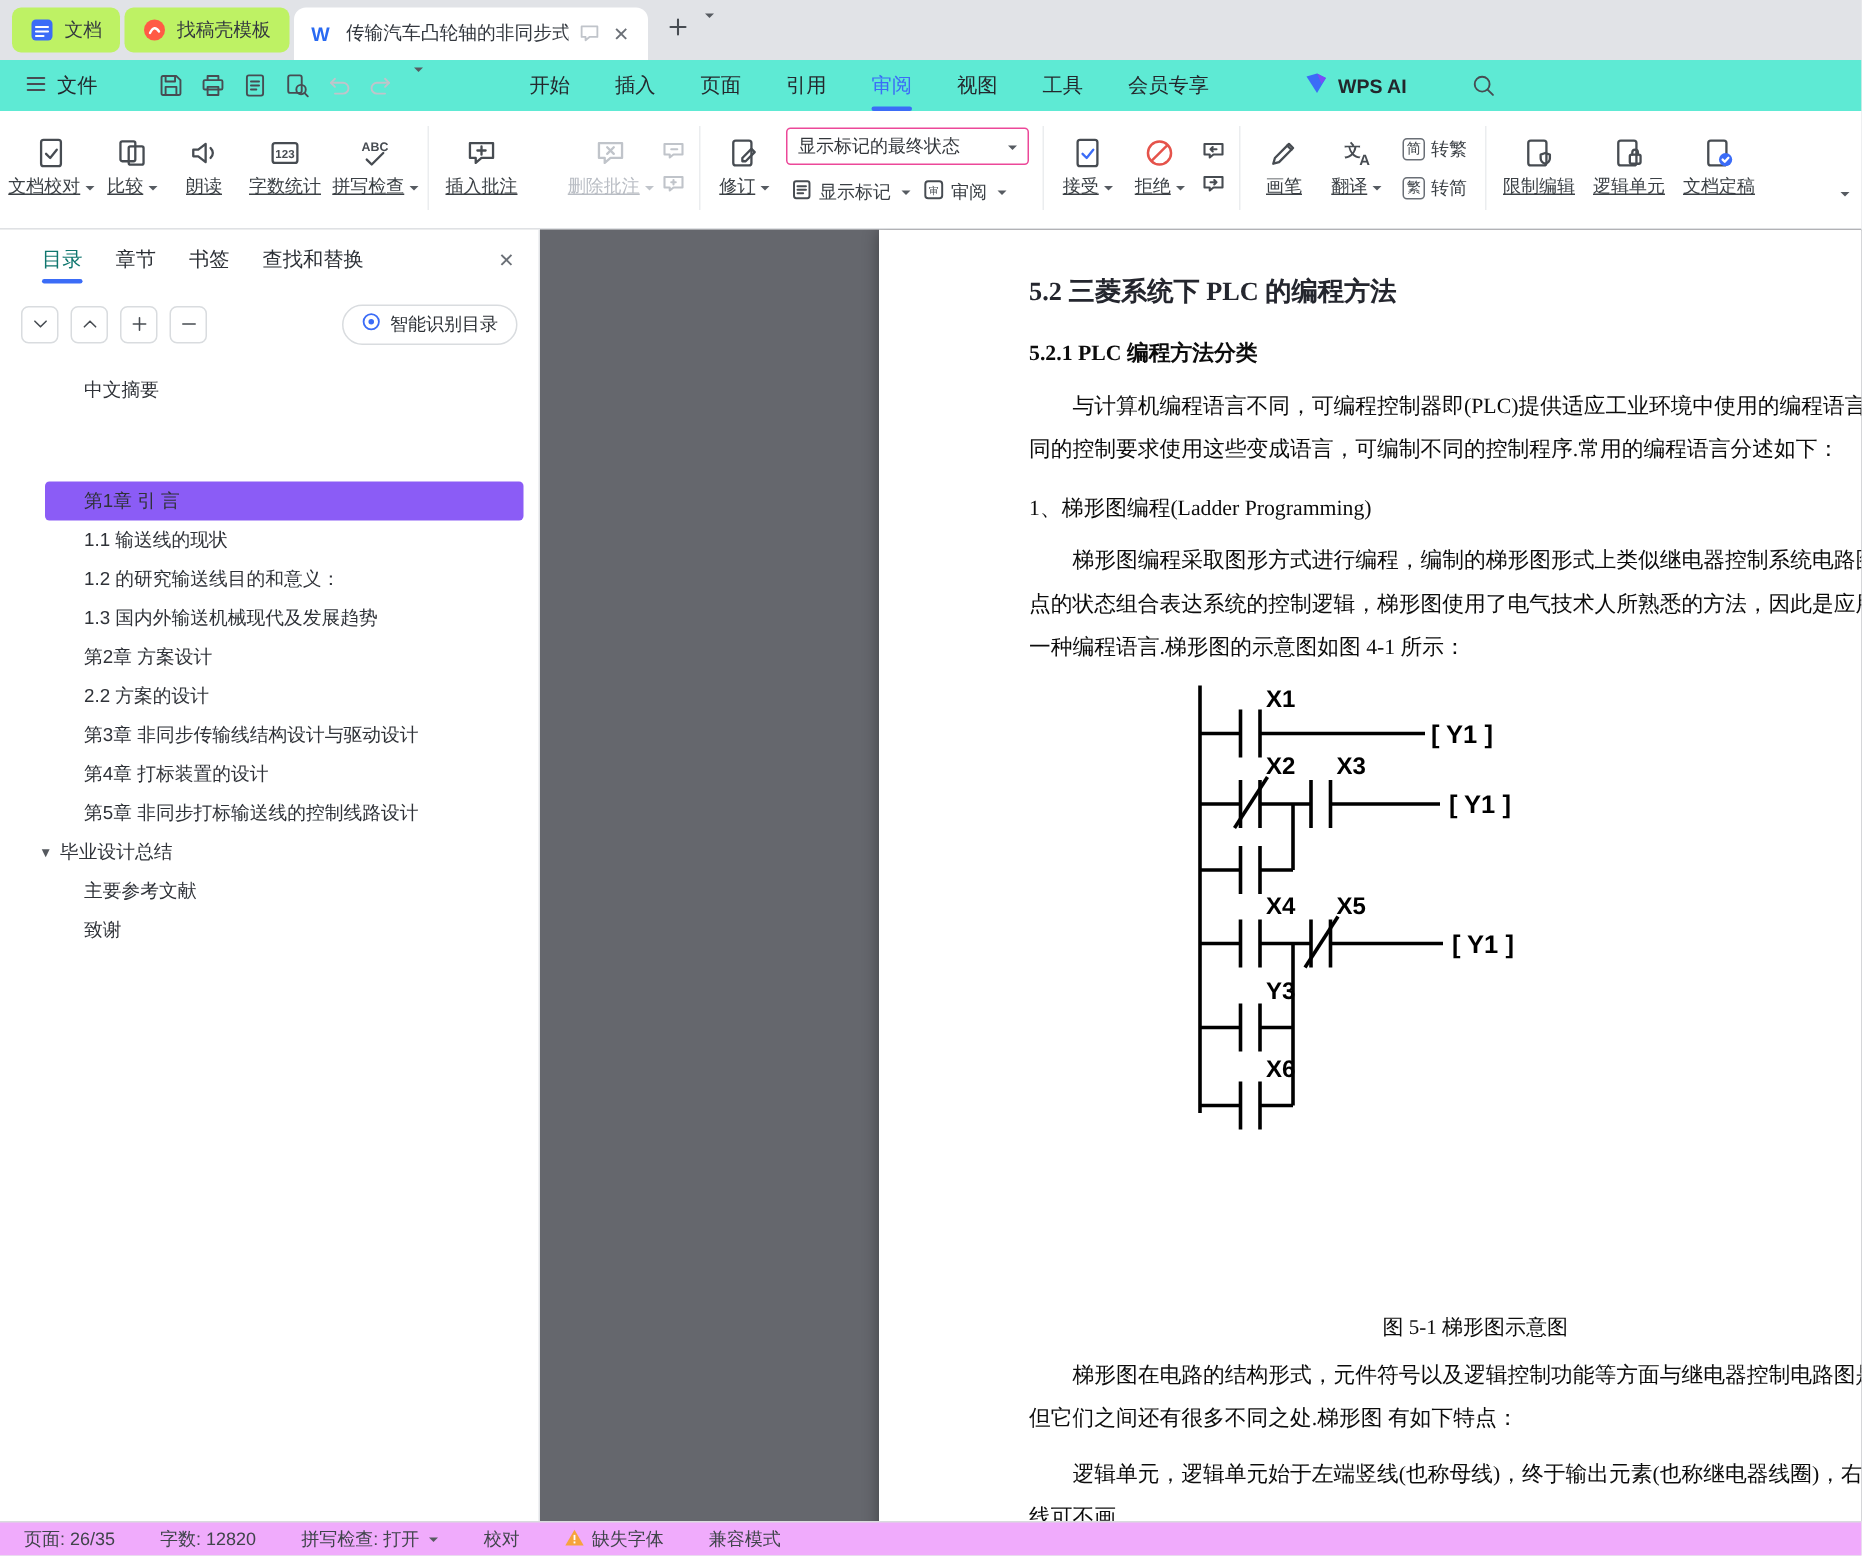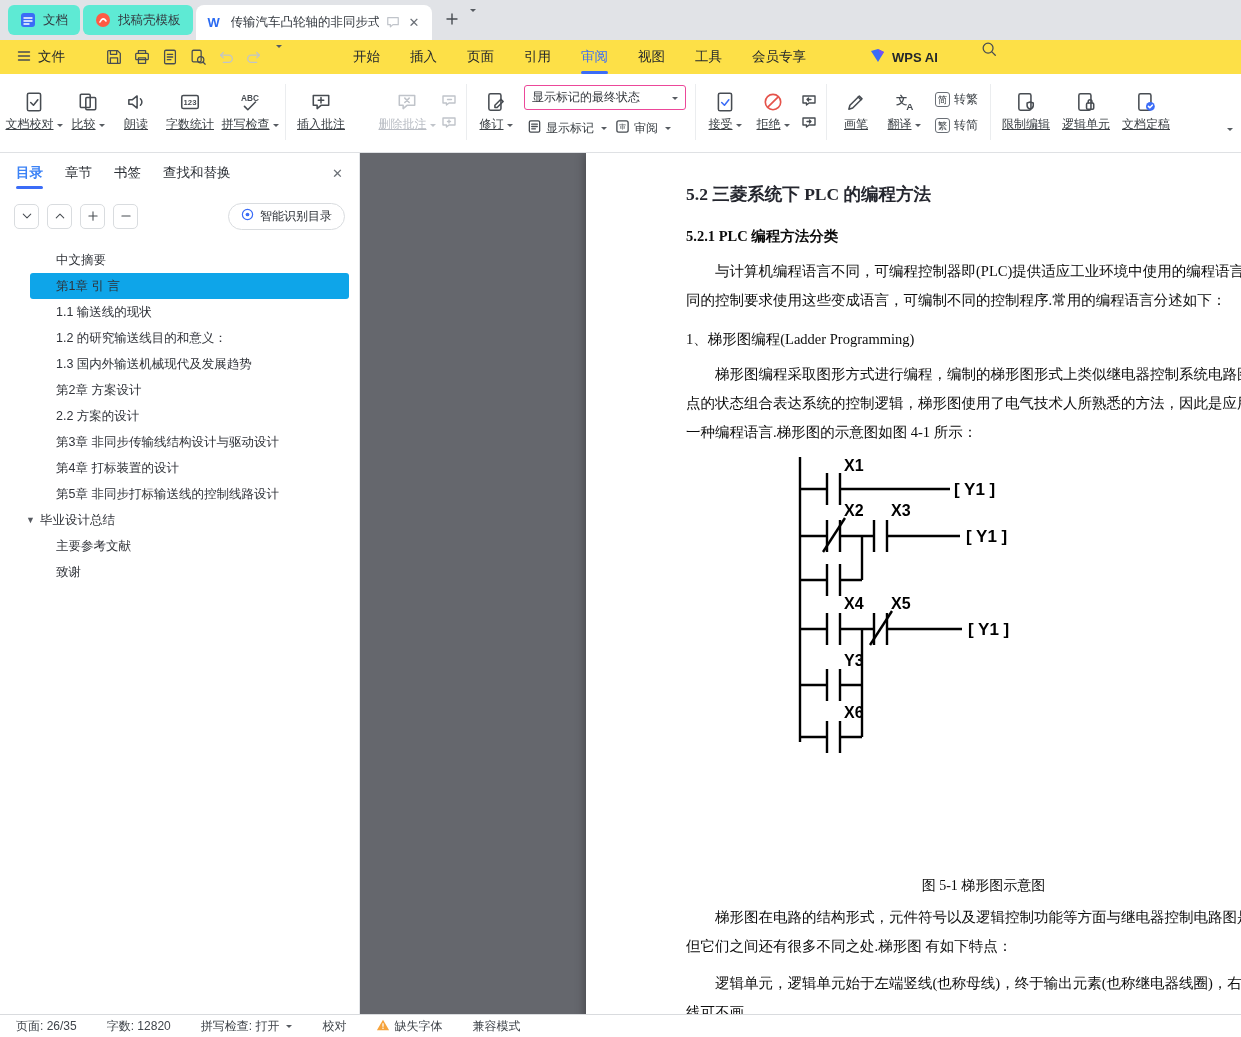--- a/index.html
+++ b/index.html
@@ -1,30 +1,30 @@
 <!DOCTYPE html>
 <html><head>
 <meta charset="utf-8">
 <style>
   * { margin:0; padding:0; box-sizing:border-box; }
   html,body { width:1241px; height:1037px; overflow:hidden; background:#e1e3e7; }
   .app { width:1241px; height:1037px; display:flex; flex-direction:column; font-family:"Liberation Sans",sans-serif; }
 
   
   .tabbar { height:40px; background:#e1e3e7; display:flex; align-items:flex-end; padding-left:8px; flex:0 0 auto; }
-  .wtab { display:flex; align-items:center; gap:7px; font-size:12.5px; color:#33383f; padding:0 12px; height:30px; margin:0 3px 5px 0; border-radius:6px; background:#5eead4; cursor:default; }
+  .wtab { display:flex; align-items:center; gap:7px; font-size:12.5px; color:#33383f; padding:0 12px; height:30px; margin:0 3px 5px 0; border-radius:6px; background:#bef264; cursor:default; }
   .wtab.active { background:#ffffff; height:35px; margin-bottom:0; border-radius:8px 8px 0 0; width:236px; }
   .wtab .ttl { white-space:nowrap; overflow:hidden; }
   .tabicon { width:16px; height:16px; flex:0 0 auto; }
   .w-glyph { color:#2a6af2; font-weight:bold; font-size:13px; }
   .tab-extra { display:flex; align-items:center; gap:8px; margin:0 0 10px 10px; color:#4b5057; }
   .xclose { color:#6b7077; font-size:13px; margin-left:auto; }
 
   
-  .menubar { height:34px; background:#fde047; display:flex; padding:0 12px; flex:0 0 auto;gap:20px; }
+  .menubar { height:34px; background:#5eead4; display:flex; align-items:center; padding:0 12px; flex:0 0 auto;gap:20px; }
   .filebtn { display:flex; align-items:center; gap:6px; font-size:13.5px; color:#24282d; padding:0 10px 0 4px; }
   .qicons { display:flex; align-items:center; gap:10px; margin:0 10px; }
   .qic { width:18px; height:18px; }
   .mtabs { display:flex; align-items:center; margin-left:26px; }
   .mtab { padding:0 15px; height:34px; line-height:34px; font-size:13.5px; color:#24282d; position:relative; }
   .mtab.active { color:#3b6cf7; }
   .mtab.active::after { content:''; position:absolute; left:15px; right:15px; bottom:0; height:3px; background:#3b6cf7; border-radius:2px; }
   .ai-area { display:flex; align-items:center; gap:6px; margin-left:28px; font-size:13px; font-weight:bold; color:#23272c; }
   .searchbtn { margin-left:22px; width:18px; height:18px; }
 
@@ -48,46 +48,46 @@
   .zh-box { width:15px; height:15px; border:1px solid #6a6f76; border-radius:3px; font-size:9.5px; line-height:13px; text-align:center; color:#3b4045; }
   .ribbon-collapse { position:absolute; right:8px; bottom:3px; }
 
   
   .main { flex:1 1 auto; display:flex; min-height:0; }
 
   
   .sidebar { width:360px; background:#fff; border-right:1px solid #e2e4e7; display:flex; flex-direction:column; flex:0 0 auto; }
   .panelhead { height:40px; display:flex; align-items:center; padding:0 16px; gap:22px; font-size:13.5px; color:#2c3036; }
   .ptab { height:40px; line-height:40px; position:relative; }
-  .ptab.active { color:#3b82f6; font-weight:bold; }
+  .ptab.active { color:#0f766e; font-weight:normal;margin-left:12px; }
   .ptab.active::after { content:''; position:absolute; left:0; right:0; bottom:4px; height:3px; background:#3b6cf7; border-radius:2px; }
   .panel-tools { height:46px; display:flex; align-items:center; padding:0 14px; gap:8px; }
   .tbtn { width:25px; height:25px; border:1px solid #d9dcdf; border-radius:5px; display:flex; align-items:center; justify-content:center; background:#fff; }
   .smartpill { margin-left:auto; height:27px; border:1px solid #d9dcdf; border-radius:14px; display:flex; align-items:center; gap:6px; padding:0 12px; font-size:12px; color:#2c3036; background:#fff; }
   .outline { flex:1; overflow:hidden; padding-top:8px; }
   .orow { height:26px; line-height:26px; font-size:12.5px; color:#2f3238; margin:0 10px 0 30px; padding-left:26px; white-space:nowrap; overflow:hidden; border-radius:3px; }
-  .orow.selected { background:#0ea5e9; }
+  .orow.selected { background:#8b5cf6;margin-top:48px; }
   .orow.parent { margin-left:26px; padding-left:0; display:flex; align-items:center; gap:5px; }
   .tri { font-size:9px; color:#55595f; }
 
   
   .docarea { flex:1 1 auto; position:relative; background:#65676d; overflow:hidden; }
   .page { position:absolute; left:226px; top:0; width:780px; height:1400px; background:#fff; box-shadow:0 0 10px rgba(0,0,0,.38); }
   .pagec { padding:26px 85px 0 100px; font-family:"Liberation Serif",serif; color:#0c0c0c; }
   .dc-h1 { font-size:17.5px; font-weight:bold; height:30px; line-height:30px; white-space:nowrap; color:#24262e; }
   .dc-h2 { font-size:14.5px; font-weight:bold; height:26px; line-height:26px; margin-top:14px; white-space:nowrap; }
   .ln { height:29px; line-height:29px; font-size:14.5px; white-space:nowrap; }
   .ind { text-indent:2em; }
   .mt8 { margin-top:8px; } .mt10 { margin-top:10px; } .mt6 { margin-top:6px; } .mt3 { margin-top:3px; }
   .figwrap { margin-top:8px; height:300px; }
   .ladder { margin-left:104px; }
   .caption { margin-top:116px; height:29px; line-height:29px; font-size:14px; width:595px; text-align:center; white-space:nowrap; }
 
   
-  .statusbar { height:23px; background:#ffffff; border-top:1px solid #d9dbde; display:flex; align-items:center; padding:0 16px; gap:30px; font-size:12px; color:#3f444a; flex:0 0 auto; }
+  .statusbar { height:23px; background:#f0abfc; border-top:1px solid #d9dbde; display:flex; align-items:center; padding:0 16px; gap:30px; font-size:12px; color:#3f444a; flex:0 0 auto; }
   .sitem { display:flex; align-items:center; gap:4px; white-space:nowrap; }
 
   svg.line-ic { stroke:#474c52; stroke-width:1.4; fill:none; stroke-linecap:round; stroke-linejoin:round; }
   svg.line-ic.gray { stroke:#c0c4ca; }
 </style>
 </head>
 <body>
 
 <div class="app">
 

